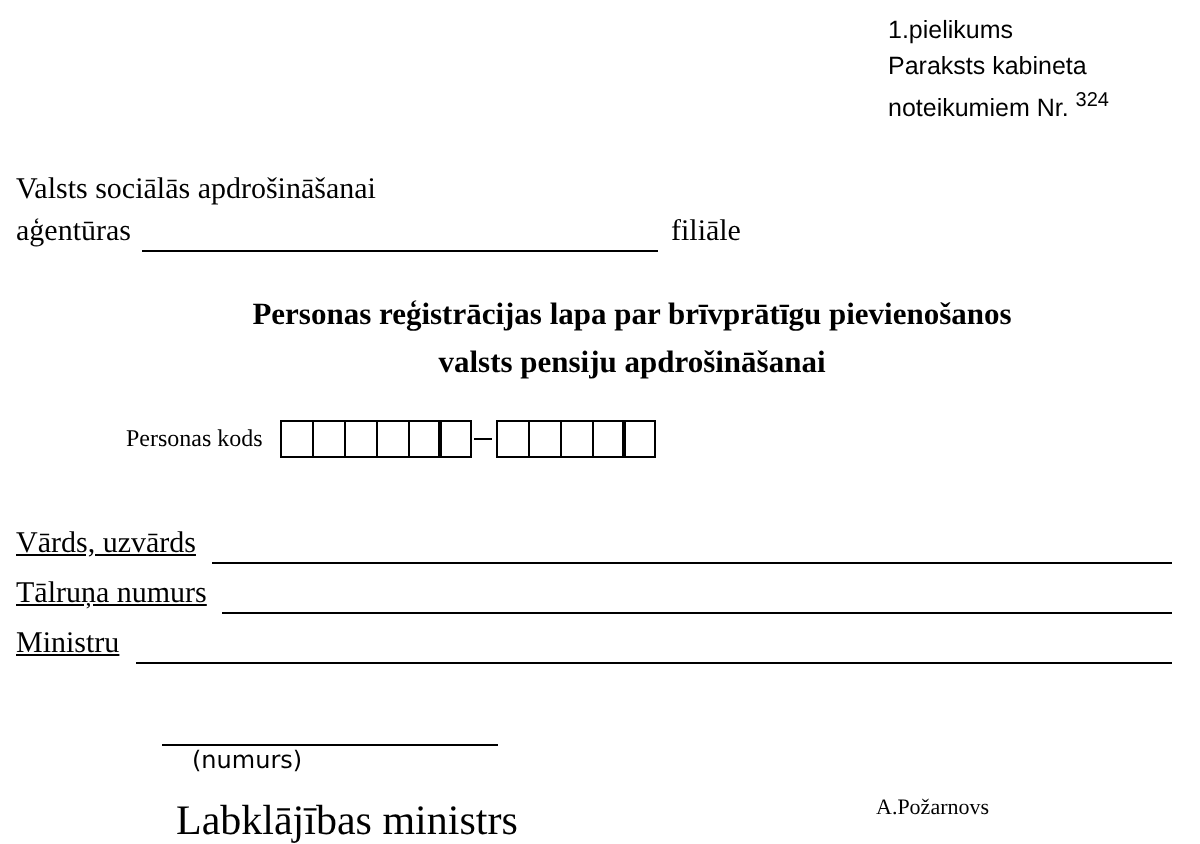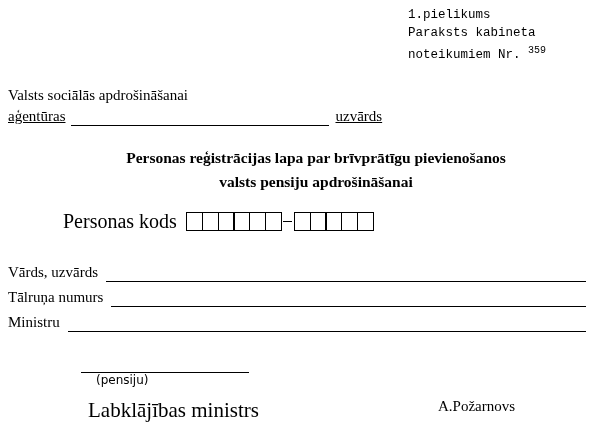--- a/index.html
+++ b/index.html
@@ -13,22 +13,22 @@
     position: relative;
     font-family: "Liberation Serif", serif;
     color: #000000;
     overflow: hidden;
   }
 
   
   .annex {
     position: absolute;
     top: 6px;
-    left: 408px;
-    font-family: Liberation Mono, monospace;
+    left: 444px;
+    font-family: Liberation Sans, sans-serif;
     font-size: 12.5px;
     line-height: 18px;
     white-space: nowrap;
   }
   .annex .line { display: block; }
   .annex .sup {
     font-size: 10px;
     vertical-align: super;
   }
 
@@ -43,21 +43,21 @@
   }
   .agency-row2 {
     position: absolute;
     top: 106px;
     left: 8px;
     display: flex;
     align-items: flex-end;
     font-size: 15px;
     white-space: nowrap;
   }
-  .agency-row2 .word { line-height: 20px; text-decoration: underline; }
+  .agency-row2 .word { line-height: 20px; }
   .rule {
     display: inline-block;
     border-bottom: 1.2px solid #000;
     height: 16px;
     margin: 0 6px;
   }
   .rule-agency { width: 258px; }
 
   
   .title {
@@ -72,21 +72,21 @@
     padding-left: 16px;
   }
 
   
   .pk {
     position: absolute;
     top: 210px;
     left: 63px;
     display: flex;
     align-items: center;
-    font-size: 20px;
+    font-size: 12px;
   }
   .pk-label { margin-right: 9px; }
   .boxes { display: flex; align-items: center; }
   .box {
     width: 17px;
     height: 19px;
     border: 1.2px solid #000;
     margin-right: -1.2px;
     box-sizing: border-box;
   }
@@ -106,20 +106,21 @@
   }
   .field-row {
     display: flex;
     align-items: flex-end;
     height: 25px;
     font-size: 15px;
     white-space: nowrap;
   }
   .field-label {
     line-height: 20px;
+    text-decoration: underline;
   }
   .field-rule {
     flex: 1 1 auto;
     border-bottom: 1.2px solid #000;
     height: 16px;
     margin-left: 8px;
     margin-right: 6px;
   }
 
   
@@ -144,38 +145,38 @@
     position: absolute;
     top: 398px;
     left: 88px;
     font-size: 21px;
     white-space: nowrap;
   }
   .sig-right {
     position: absolute;
     top: 398px;
     left: 438px;
-    font-size: 15px;
+    font-size: 11px;
     white-space: nowrap;
   }
 </style>
 </head>
 <body>
 
 <div class="annex">
   <span class="line">1.pielikums</span>
   <span class="line">Paraksts kabineta</span>
-  <span class="line"><span>noteikumiem Nr. </span><span class="sup">359</span></span>
+  <span class="line"><span>noteikumiem Nr. </span><span class="sup">324</span></span>
 </div>
 
 <div class="agency">Valsts sociālās apdrošināšanai</div>
 <div class="agency-row2">
   <span class="word">aģentūras</span>
   <span class="rule rule-agency"></span>
-  <span class="word">uzvārds</span>
+  <span class="word">filiāle</span>
 </div>
 
 <div class="title">
   <div>Personas reģistrācijas lapa par brīvprātīgu pievienošanos</div>
   <div>valsts pensiju apdrošināšanai</div>
 </div>
 
 <div class="pk">
   <span class="pk-label">Personas kods</span>
   <span class="boxes">
@@ -203,16 +204,16 @@
     <span class="field-label">Tālruņa numurs</span>
     <span class="field-rule"></span>
   </div>
   <div class="field-row">
     <span class="field-label">Ministru</span>
     <span class="field-rule"></span>
   </div>
 </div>
 
 <div class="date-rule"></div>
-<div class="date-caption">(pensiju)</div>
+<div class="date-caption">(numurs)</div>
 
 <div class="sig-left">Labklājības ministrs</div>
 <div class="sig-right">A.Požarnovs</div>
 
 </body></html>

